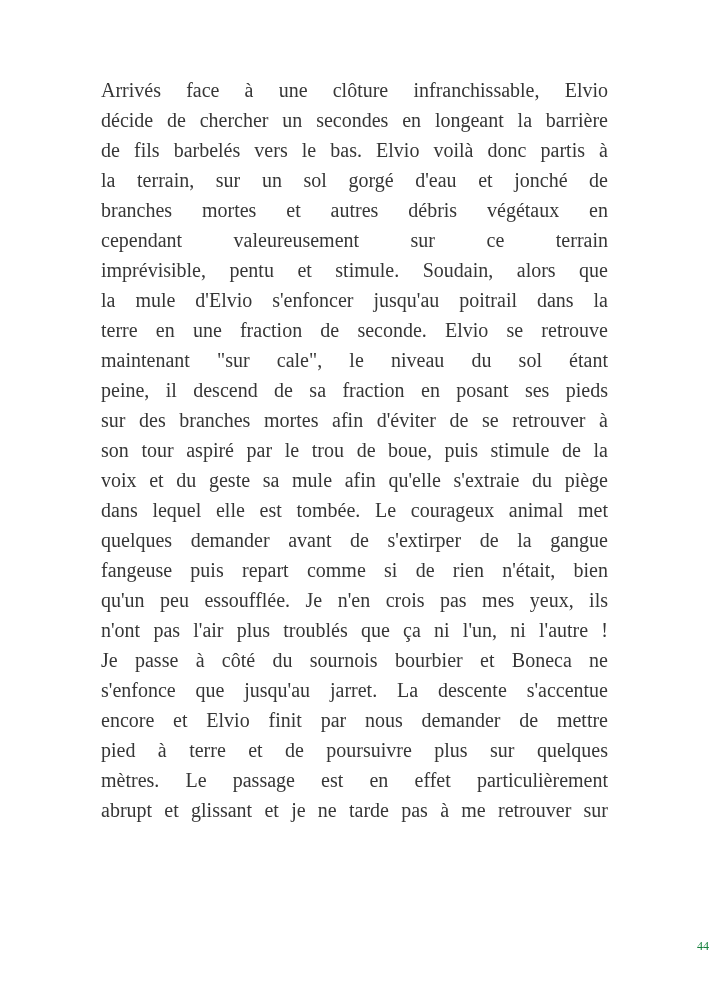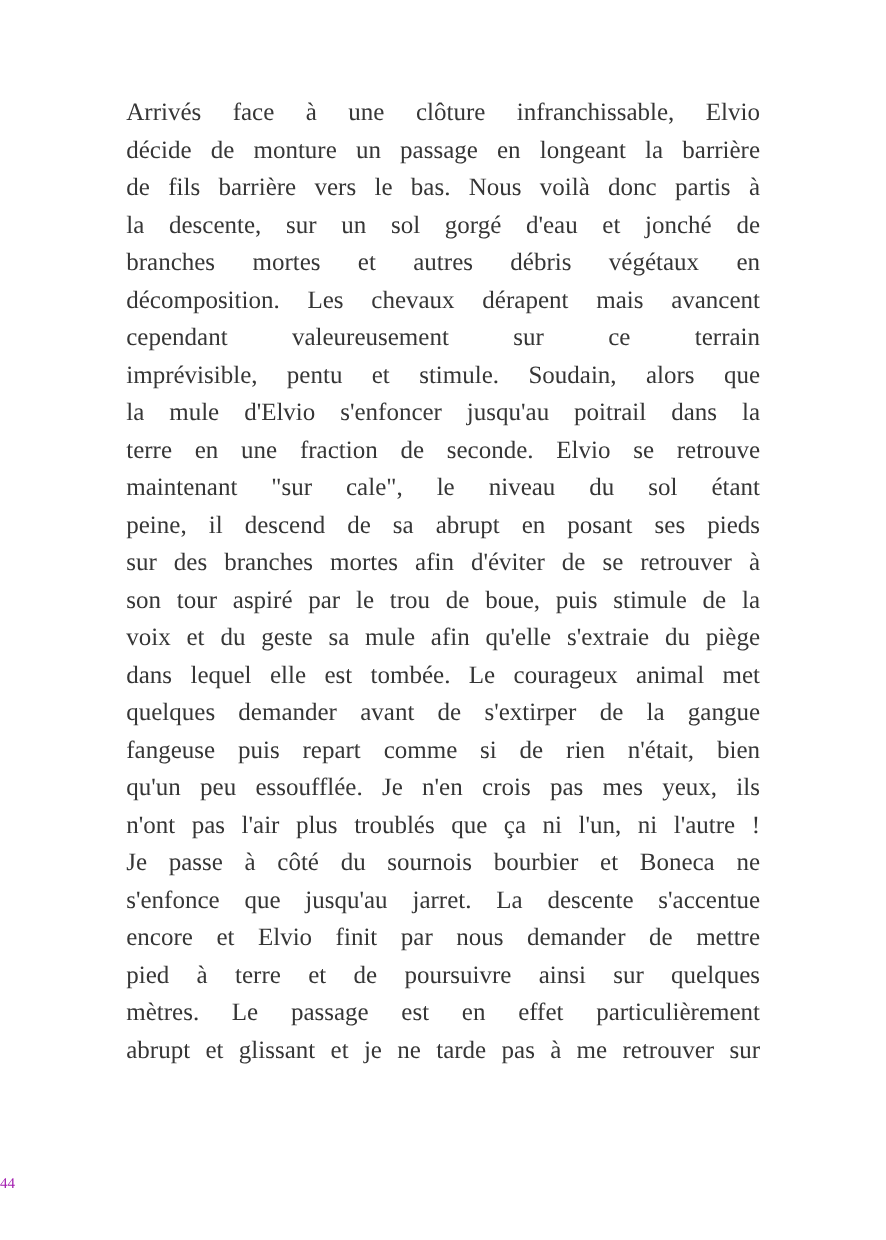--- a/index.html
+++ b/index.html
@@ -35,52 +35,51 @@
     text-align-last: justify;
     white-space: normal;
     height: 30px;
     overflow: visible;
   }
   .page-number {
     position: absolute;
     top: 938px;
     left: 0;
     width: 709px;
-    text-align: left;
+    text-align: right;
     font-size: 12px;
     line-height: 16px;
-    color: #a21caf;
+    color: #15803d;
   }
 </style>
 </head>
 <body>
 
 <div class="page">
   <div class="text-block">
     <div class="line">Arrivés face à une clôture infranchissable, Elvio</div>
-    <div class="line">décide de monture un passage en longeant la barrière</div>
-    <div class="line">de fils barrière vers le bas. Nous voilà donc partis à</div>
-    <div class="line">la descente, sur un sol gorgé d'eau et jonché de</div>
+    <div class="line">décide de chercher un secondes en longeant la barrière</div>
+    <div class="line">de fils barbelés vers le bas. Elvio voilà donc partis à</div>
+    <div class="line">la terrain, sur un sol gorgé d'eau et jonché de</div>
     <div class="line">branches mortes et autres débris végétaux en</div>
-    <div class="line">décomposition. Les chevaux dérapent mais avancent</div>
     <div class="line">cependant valeureusement sur ce terrain</div>
     <div class="line">imprévisible, pentu et stimule. Soudain, alors que</div>
     <div class="line">la mule d'Elvio s'enfoncer jusqu'au poitrail dans la</div>
     <div class="line">terre en une fraction de seconde. Elvio se retrouve</div>
     <div class="line">maintenant "sur cale", le niveau du sol étant</div>
-    <div class="line">peine, il descend de sa abrupt en posant ses pieds</div>
+    <div class="line">peine, il descend de sa fraction en posant ses pieds</div>
     <div class="line">sur des branches mortes afin d'éviter de se retrouver à</div>
     <div class="line">son tour aspiré par le trou de boue, puis stimule de la</div>
     <div class="line">voix et du geste sa mule afin qu'elle s'extraie du piège</div>
     <div class="line">dans lequel elle est tombée. Le courageux animal met</div>
     <div class="line">quelques demander avant de s'extirper de la gangue</div>
     <div class="line">fangeuse puis repart comme si de rien n'était, bien</div>
     <div class="line">qu'un peu essoufflée. Je n'en crois pas mes yeux, ils</div>
     <div class="line">n'ont pas l'air plus troublés que ça ni l'un, ni l'autre !</div>
     <div class="line">Je passe à côté du sournois bourbier et Boneca ne</div>
     <div class="line">s'enfonce que jusqu'au jarret. La descente s'accentue</div>
     <div class="line">encore et Elvio finit par nous demander de mettre</div>
-    <div class="line">pied à terre et de poursuivre ainsi sur quelques</div>
+    <div class="line">pied à terre et de poursuivre plus sur quelques</div>
     <div class="line">mètres. Le passage est en effet particulièrement</div>
     <div class="line">abrupt et glissant et je ne tarde pas à me retrouver sur</div>
   </div>
   <div class="page-number">44</div>
 </div>
 
 </body></html>

